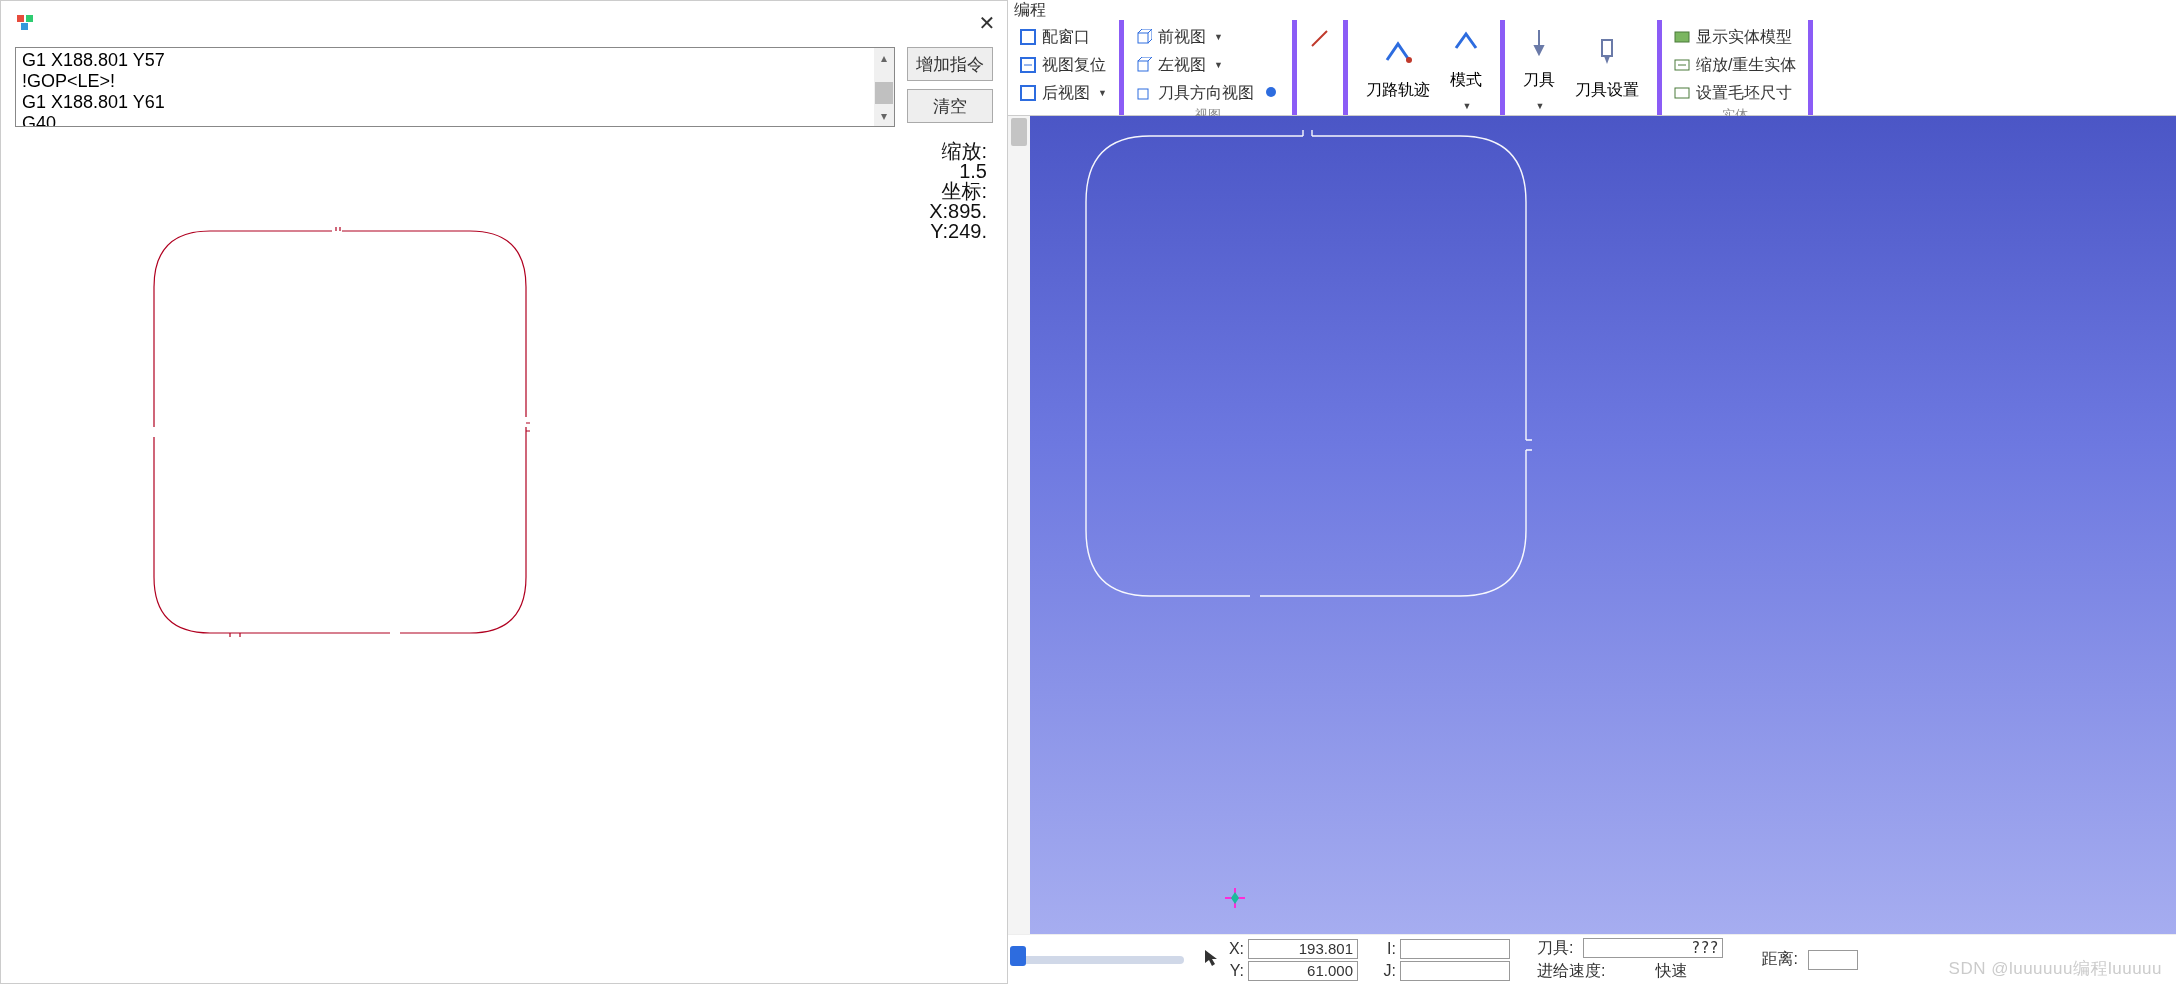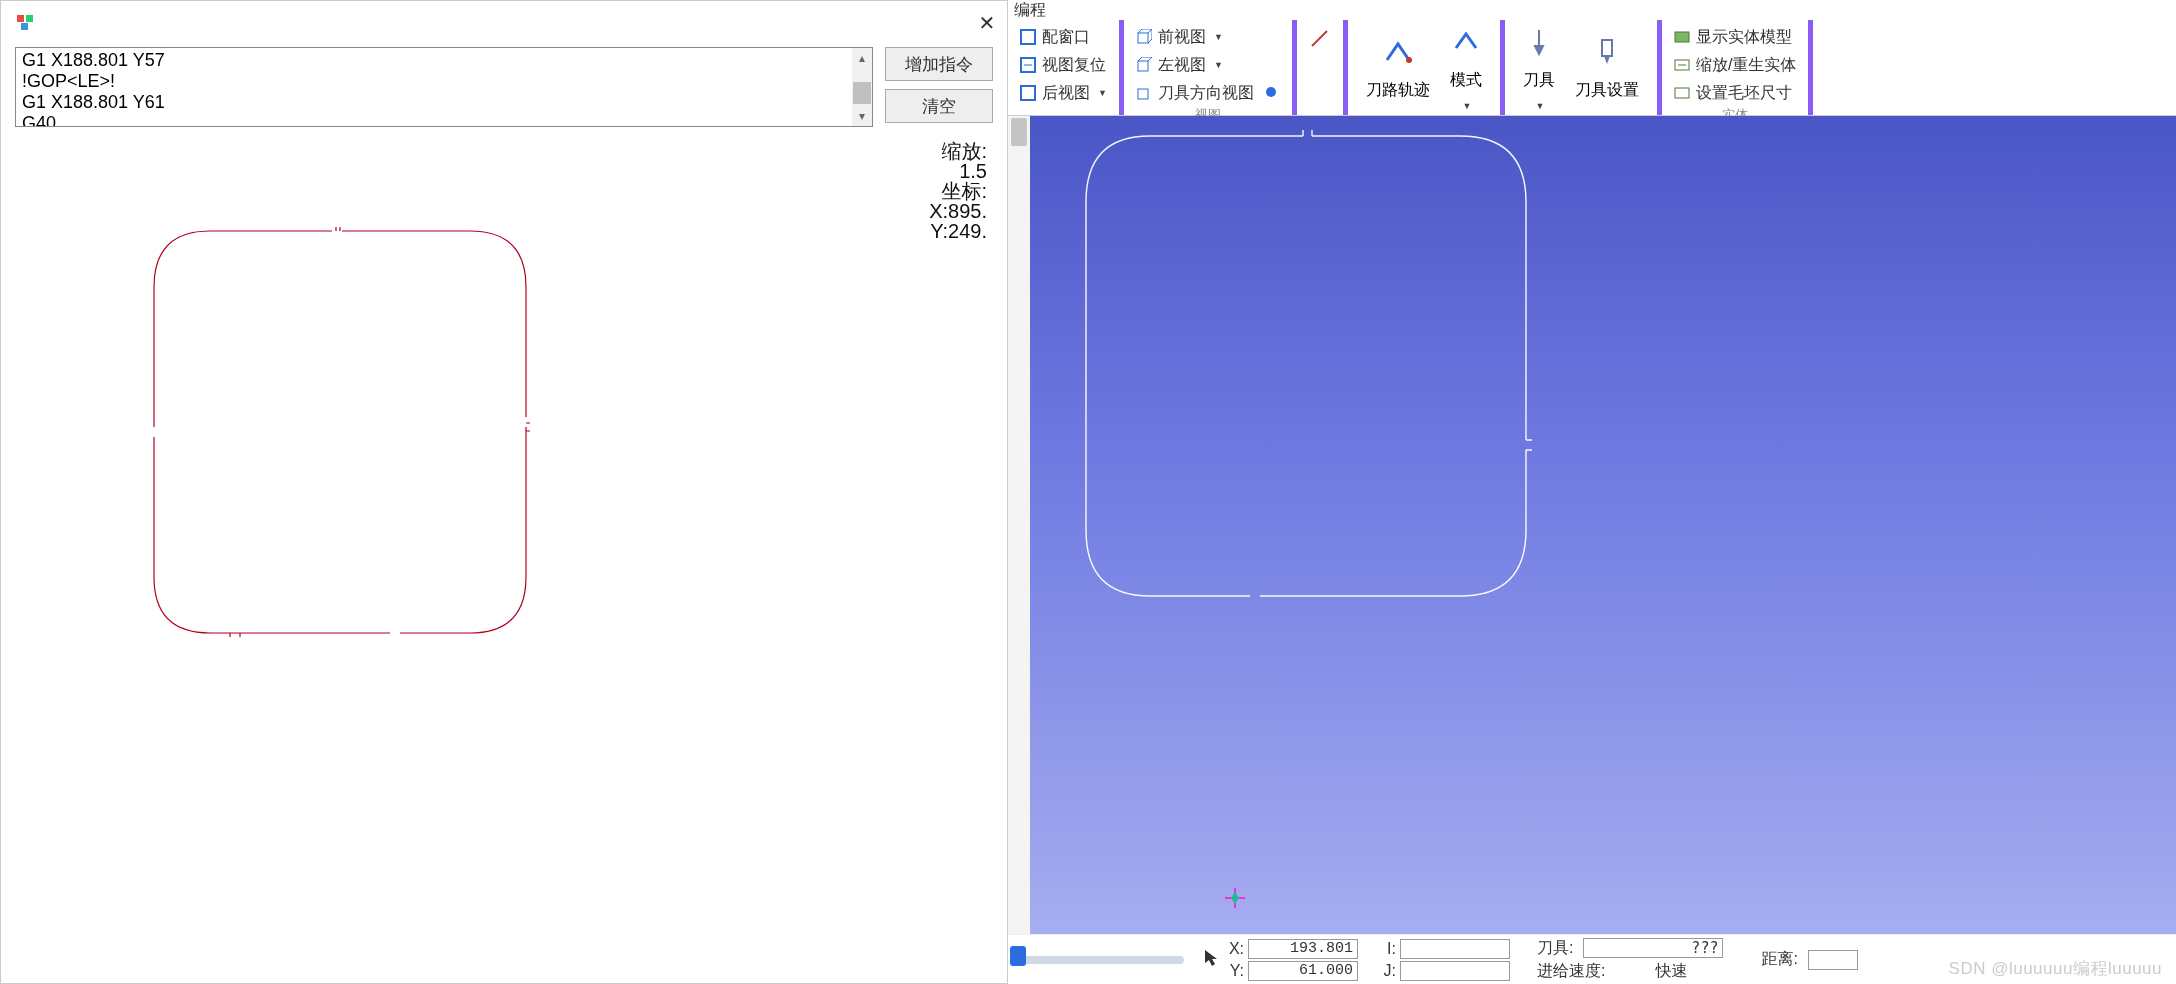--- a/index.html
+++ b/index.html
@@ -24,21 +24,21 @@
   flex:1; border:1px solid #888; background:#fff; position:relative;
   height:80px; overflow:hidden;
 }
 .gcode-text { padding:2px 6px; font-family: "Arial", sans-serif; font-size:18px; line-height:21px; color:#000; white-space:pre; }
 .gcode-scroll { position:absolute; right:0; top:0; bottom:0; width:20px; background:#f0f0f0; display:flex; flex-direction:column; align-items:center; }
 .gcode-scroll .arrow-up, .gcode-scroll .arrow-down { width:20px; height:20px; display:flex; align-items:center; justify-content:center; color:#666; font-size:12px; }
 .gcode-scroll .thumb { width:18px; height:22px; background:#c0c0c0; margin-top:auto; margin-bottom:2px; }
 
 .dialog-btns { display:flex; flex-direction:column; margin-left:12px; gap:8px; }
 .dialog-btn {
-  width:108px; height:34px; border:1px solid #aaa; background:#eee;
+  width:86px; height:34px; border:1px solid #aaa; background:#eee;
   display:flex; align-items:center; justify-content:center; font-size:17px; color:#333; cursor:pointer;
 }
 
 .canvas-left {
   flex:1; margin:0 14px 14px 14px; border:none; position:relative; background:#fff;
 }
 .canvas-info {
   position:absolute; right:6px; top:4px; text-align:right; font-size:20px; line-height:20px; color:#111;
   font-family: "SimSun", monospace;
 }
@@ -74,21 +74,21 @@
 .marker { position:absolute; width:18px; height:18px; }
 
 .right-footer {
   height:50px; display:flex; align-items:center; font-size:16px; color:#333; background:#fff; border-top:1px solid #eee; padding:2px 6px;
 }
 .slider-track { width:170px; height:8px; background:#d0d8e8; border-radius:4px; position:relative; margin-right:20px; }
 .slider-thumb { position:absolute; left:-4px; top:-10px; width:16px; height:20px; background:#2d6cdf; border-radius:3px; }
 .coord-row { display:flex; flex-direction:column; gap:2px; margin-right:18px; }
 .coord-line { display:flex; align-items:center; gap:4px; }
 .coord-label { width:20px; text-align:right; color:#333; }
-.coord-box { width:110px; height:20px; border:1px solid #999; background:#fff; text-align:right; padding-right:4px; font-family:Liberation Mono, monospace; font-size:15px; }
+.coord-box { width:110px; height:20px; border:1px solid #999; background:#fff; text-align:right; padding-right:4px; font-family:Liberation Sans, sans-serif; font-size:15px; }
 .fld-label { margin-right:6px; }
 .fld-box { width:140px; height:20px; border:1px solid #999; background:#fff; text-align:right; padding-right:4px; font-family:monospace; font-size:15px; }
 .watermark { position:absolute; right:14px; bottom:4px; color:rgba(140,140,140,.45); font-size:17px; letter-spacing:.5px; font-family:Arial; }
 </style>
 </head>
 <body>
 
 <div class="dialog">
   <div class="dialog-titlebar">
     <span class="dialog-icon">

